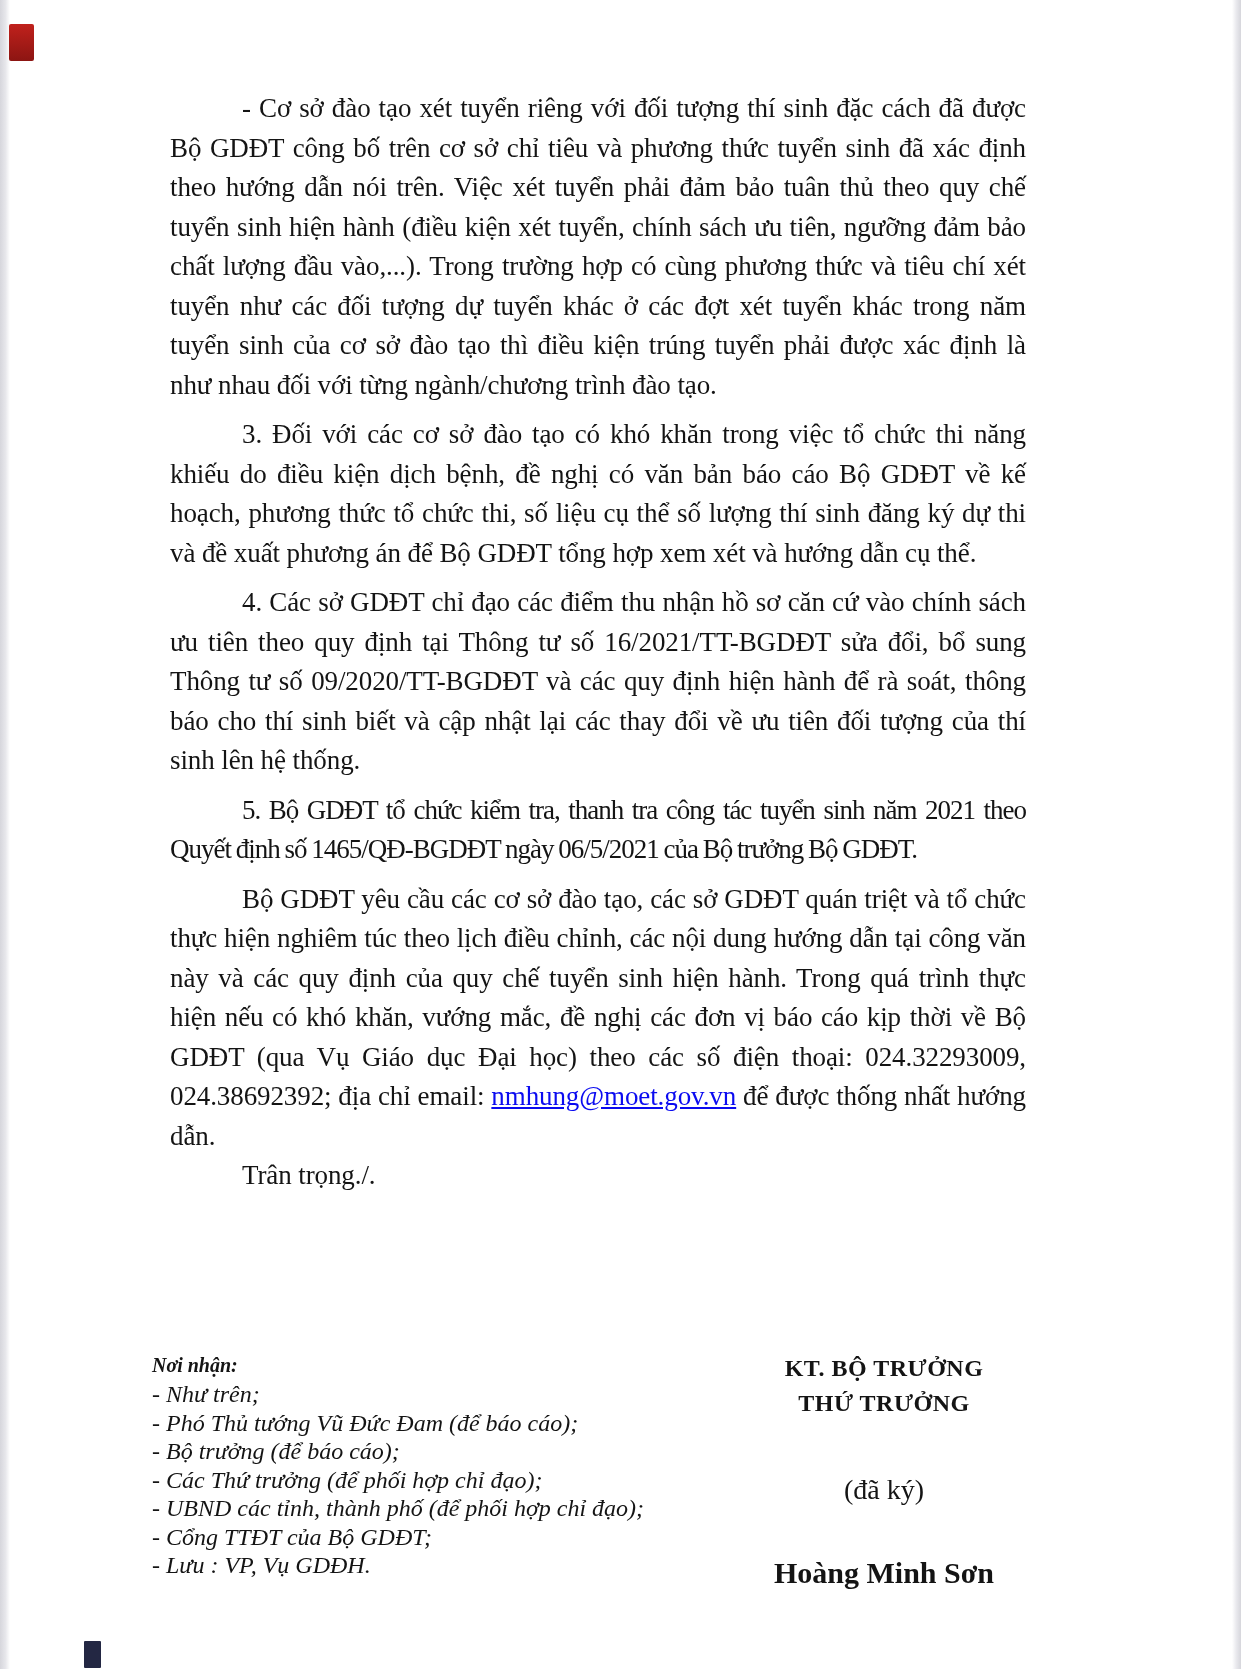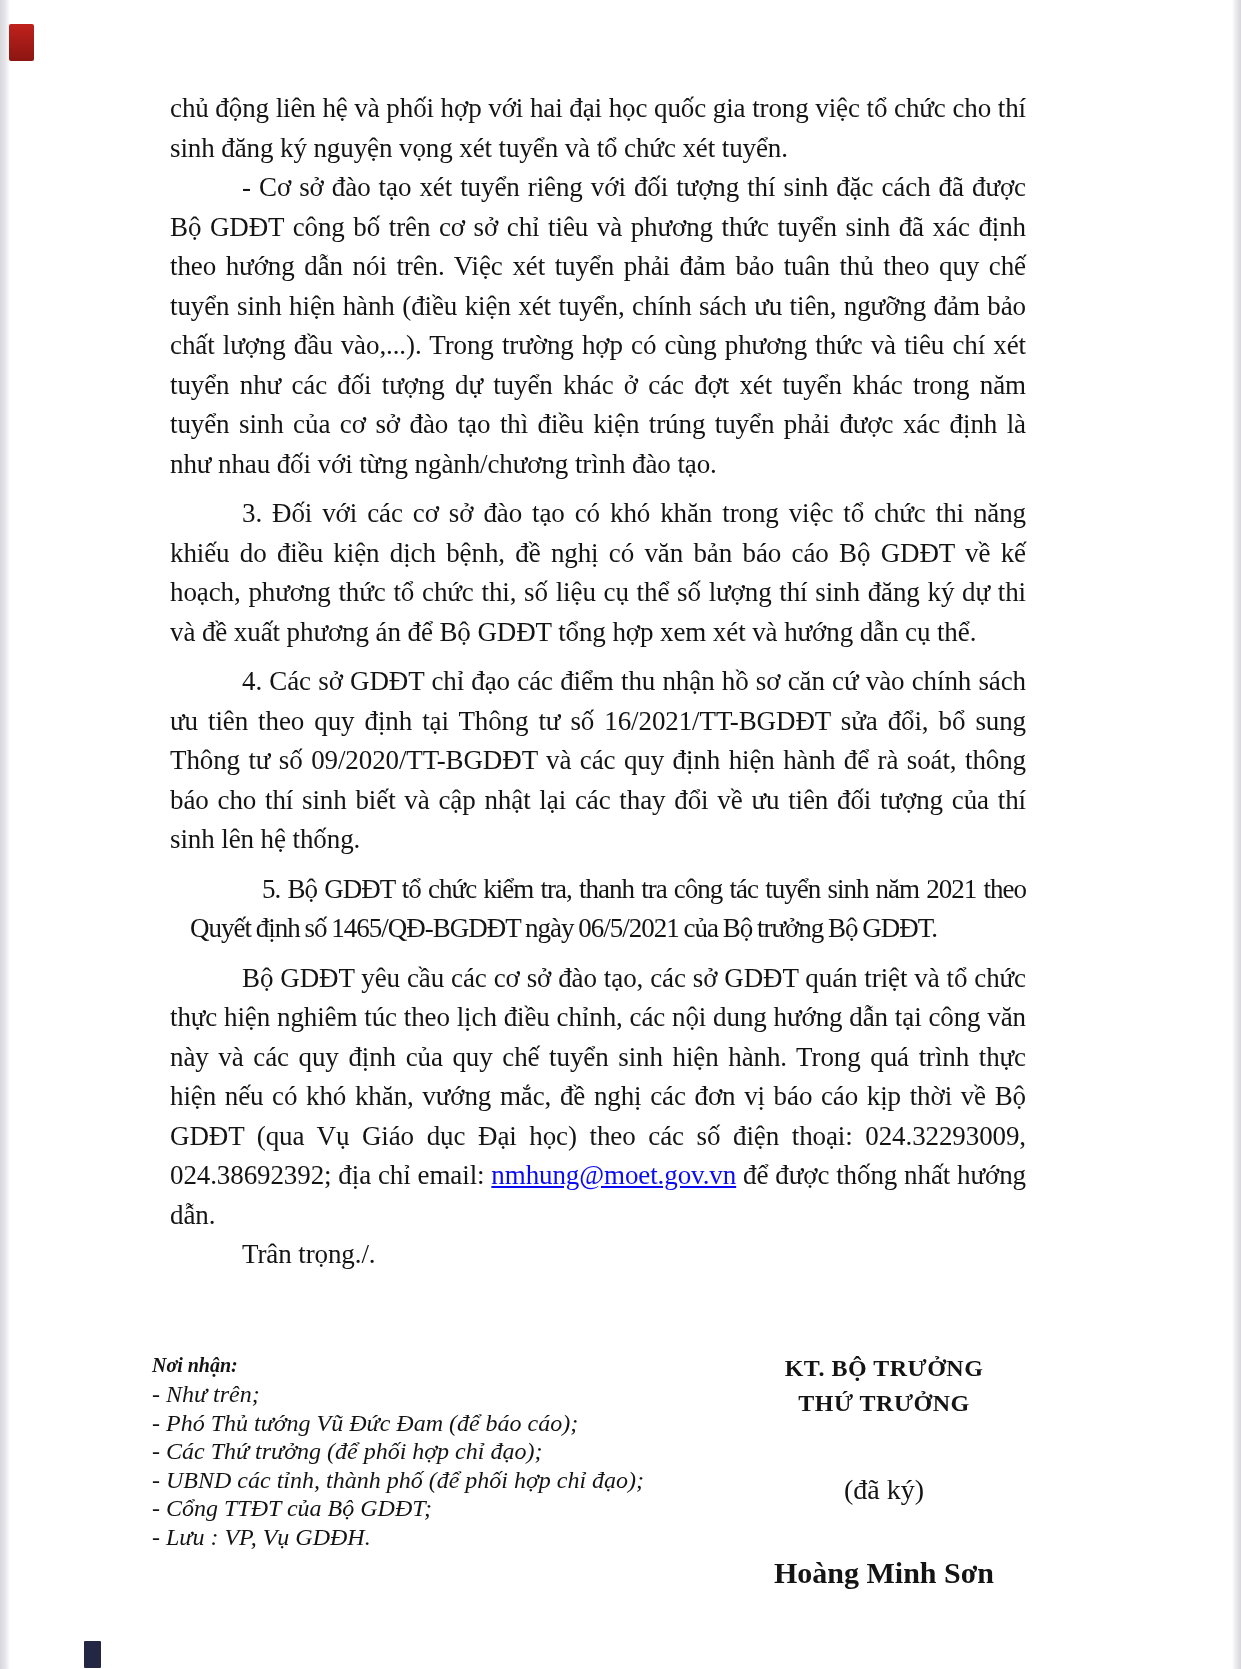--- a/index.html
+++ b/index.html
@@ -25,21 +25,21 @@
   .content{
     position:absolute;
     left:170px;top:89px;width:856px;
     font-size:27px;line-height:39.5px;
     text-align:justify;
     letter-spacing:-0.1px;
   }
   .para{margin:0;}
   .para.indent{text-indent:72px;}
   .para.spaced{margin-top:10px;}
-  .para.tight{letter-spacing:-1px;word-spacing:-1px;margin-left:20px;}
+  .para.tight{letter-spacing:-1px;word-spacing:-1px;}
   a.email{color:#0b0bf0;text-decoration:underline;cursor:pointer;}
 
   .recipients{position:absolute;left:152px;top:1350px;width:600px;}
   .rec-title{margin:0;font-size:20px;line-height:30px;font-weight:bold;font-style:italic;}
   .rec-list{list-style:none;margin:0;padding:0;font-size:24px;line-height:28.5px;font-style:italic;}
 
   .signature{position:absolute;left:728px;top:1351px;width:312px;text-align:center;}
   .sig-line{margin:0;font-size:24px;line-height:35px;font-weight:bold;letter-spacing:0.5px;}
   .sig-note{margin:52px 0 0 0;font-size:28px;line-height:34px;}
   .sig-name{margin:48px 0 0 0;font-size:30px;line-height:36px;font-weight:bold;}
@@ -48,37 +48,37 @@
 <body>
 
 <div class="page">
   <div class="edge left"></div>
   <div class="edge right"></div>
   <div class="artifact red"></div>
   <div class="artifact navy"></div>
 
   <main class="content">
     <div>
-        <p class="para">chủ động liên hệ và phối hợp với hai đại học quốc gia trong việc tổ chức cho thí sinh đăng ký nguyện vọng xét tuyển và tổ chức xét tuyển.</p>
         <p class="para indent">- Cơ sở đào tạo xét tuyển riêng với đối tượng thí sinh đặc cách đã được Bộ GDĐT công bố trên cơ sở chỉ tiêu và phương thức tuyển sinh đã xác định theo hướng dẫn nói trên. Việc xét tuyển phải đảm bảo tuân thủ theo quy chế tuyển sinh hiện hành (điều kiện xét tuyển, chính sách ưu tiên, ngưỡng đảm bảo chất lượng đầu vào,...). Trong trường hợp có cùng phương thức và tiêu chí xét tuyển như các đối tượng dự tuyển khác ở các đợt xét tuyển khác trong năm tuyển sinh của cơ sở đào tạo thì điều kiện trúng tuyển phải được xác định là như nhau đối với từng ngành/chương trình đào tạo.</p>
         <p class="para indent spaced">3. Đối với các cơ sở đào tạo có khó khăn trong việc tổ chức thi năng khiếu do điều kiện dịch bệnh, đề nghị có văn bản báo cáo Bộ GDĐT về kế hoạch, phương thức tổ chức thi, số liệu cụ thể số lượng thí sinh đăng ký dự thi và đề xuất phương án để Bộ GDĐT tổng hợp xem xét và hướng dẫn cụ thể.</p>
         <p class="para indent spaced">4. Các sở GDĐT chỉ đạo các điểm thu nhận hồ sơ căn cứ vào chính sách ưu tiên theo quy định tại Thông tư số 16/2021/TT-BGDĐT sửa đổi, bổ sung Thông tư số 09/2020/TT-BGDĐT và các quy định hiện hành để rà soát, thông báo cho thí sinh biết và cập nhật lại các thay đổi về ưu tiên đối tượng của thí sinh lên hệ thống.</p>
         <p class="para indent spaced tight">5. Bộ GDĐT tổ chức kiểm tra, thanh tra công tác tuyển sinh năm 2021 theo Quyết định số 1465/QĐ-BGDĐT ngày 06/5/2021 của Bộ trưởng Bộ GDĐT.</p>
       </div>
 
     <p class="para indent spaced"><span>Bộ GDĐT yêu cầu các cơ sở đào tạo, các sở GDĐT quán triệt và tổ chức thực hiện nghiêm túc theo lịch điều chỉnh, các nội dung hướng dẫn tại công văn này và các quy định của quy chế tuyển sinh hiện hành. Trong quá trình thực hiện nếu có khó khăn, vướng mắc, đề nghị các đơn vị báo cáo kịp thời về Bộ GDĐT (qua Vụ Giáo dục Đại học) theo các số điện thoại: 024.32293009, 024.38692392; địa chỉ email: </span><a class="email">nmhung@moet.gov.vn</a><span> để được thống nhất hướng dẫn.</span></p>
 
     <p class="para indent">Trân trọng./.</p>
   </main>
 
   <aside class="recipients">
     <p class="rec-title">Nơi nhận:</p>
     <ul class="rec-list">
         <li class="">- Như trên;</li>
         <li class="">- Phó Thủ tướng Vũ Đức Đam (để báo cáo);</li>
+        <li class="">- Bộ trưởng (để báo cáo);</li>
         <li class="">- Các Thứ trưởng (để phối hợp chỉ đạo);</li>
         <li class="">- UBND các tỉnh, thành phố (để phối hợp chỉ đạo);</li>
         <li class="">- Cổng TTĐT của Bộ GDĐT;</li>
         <li class="">- Lưu : VP, Vụ GDĐH.</li>
       </ul>
   </aside>
 
   <aside class="signature">
     <p class="sig-line">KT. BỘ TRƯỞNG</p>
     <p class="sig-line">THỨ TRƯỞNG</p>

